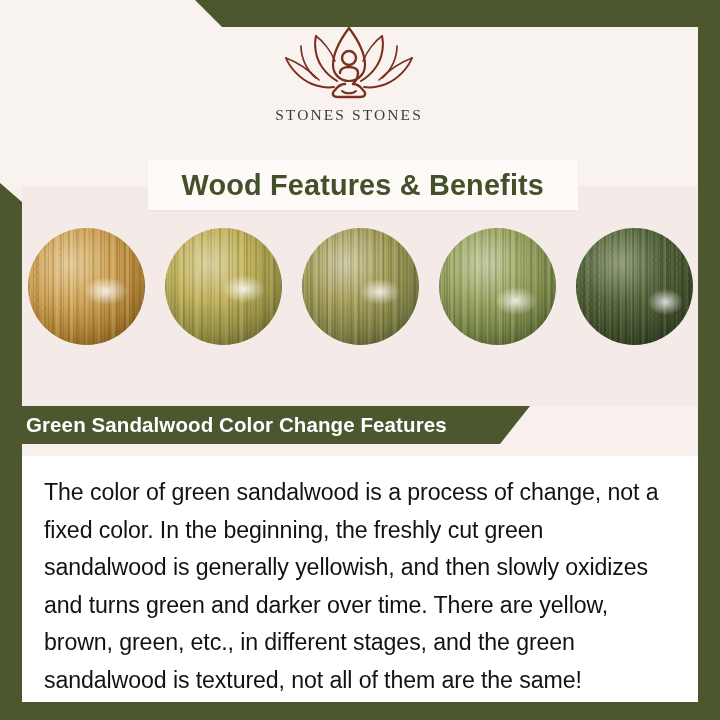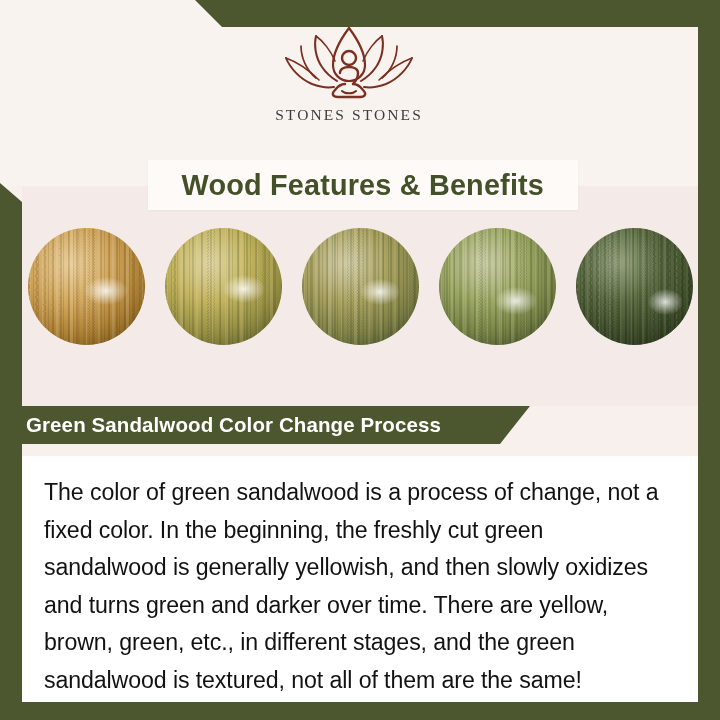--- a/index.html
+++ b/index.html
@@ -272,20 +272,20 @@
              repeating-linear-gradient(97deg, rgba(32,42,24,0.6) 0 2px, rgba(0,0,0,0) 2px 7px),
              repeating-linear-gradient(91deg, rgba(140,158,108,0.4) 0 2px, rgba(0,0,0,0) 2px 11px),
              repeating-linear-gradient(103deg, rgba(24,32,18,0.4) 0 1px, rgba(0,0,0,0) 1px 4px);"></div>
       <div class="shine" style="left:62%;top:52%;width:30%;height:22%;"></div>
       <div class="shade"></div>
     </div>
 
   </div>
 
   <div class="ribbon">
-    <div class="ribbon-text">Green Sandalwood Color Change Process</div>
+    <div class="ribbon-text">Green Sandalwood Color Change Features</div>
   </div>
 
   <div class="body-panel">
     <div class="body-text">The color of green sandalwood is a process of change, not a fixed color. In the beginning, the freshly cut green sandalwood is generally yellowish, and then slowly oxidizes and turns green and darker over time. There are yellow, brown, green, etc., in different stages, and the green sandalwood is textured, not all of them are the same!</div>
   </div>
 
 </div>
 
 </body></html>

